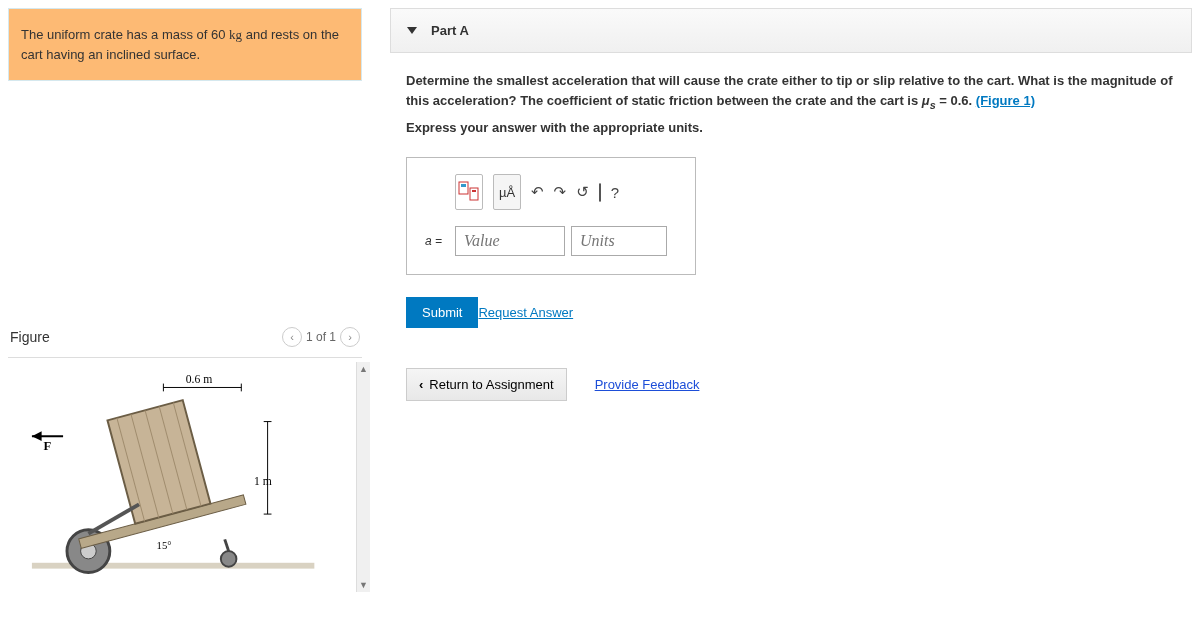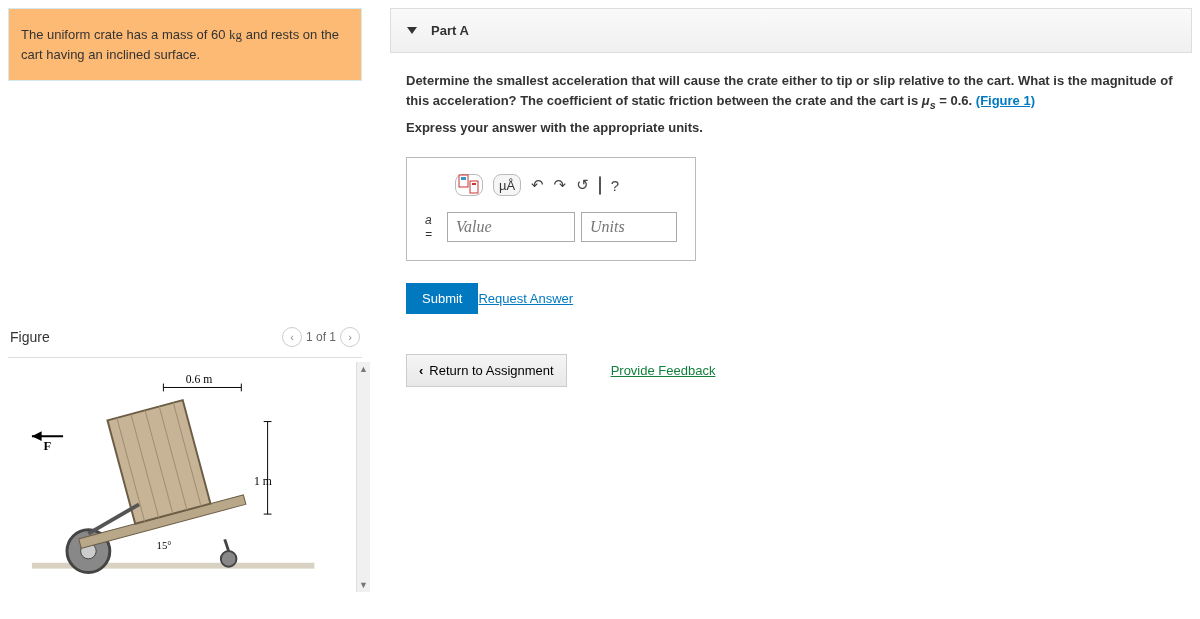--- a/index.html
+++ b/index.html
@@ -121,29 +121,29 @@
     }
     .toolbar {
       display: flex;
       align-items: center;
       gap: 10px;
       margin-left: 30px;
       margin-bottom: 16px;
     }
     .tool-btn {
       width: 28px;
-      height: 22px;
+      height: 36px;
       border: 1px solid #bbb;
       background: #f5f5f5;
       display: flex;
       align-items: center;
       justify-content: center;
       font-size: 13px;
       cursor: pointer;
-      border-radius: 8px;
+      border-radius: 2px;
     }
     .tool-btn.template {
       background: #fff;
       padding: 2px;
     }
     .tool-icon {
       font-size: 15px;
       color: #444;
       cursor: pointer;
     }
@@ -160,21 +160,21 @@
     }
     .value-input, .units-input {
       height: 30px;
       border: 1px solid #aaa;
       padding: 0 8px;
       font-family: Georgia, serif;
       font-size: 16px;
       font-style: italic;
       color: #888;
     }
-    .value-input { width: 128px; }
+    .value-input { width: 110px; }
     .units-input { width: 96px; }
     .submit-row {
       margin-top: 22px;
       display: flex;
       align-items: center;
     }
     .submit-btn {
       background: #0079c1;
       color: #fff;
       border: none;
@@ -201,25 +201,24 @@
       font-size: 13px;
       cursor: pointer;
       display: flex;
       align-items: center;
       gap: 6px;
     }
     .chevron-left {
       font-weight: bold;
     }
     .feedback-link {
-      color: #15803d;
+      color: #1d4ed8;
       text-decoration: underline;
       cursor: pointer;
       font-size: 13px;
-      margin-left: 16px;
     }
     .mu-sub { font-style: italic; }
     .kbd-icon {
       width: 22px; height: 14px;
       border: 1px solid #555;
       border-radius: 2px;
       position: relative;
     }
     .kbd-icon::after {
       content: "";

